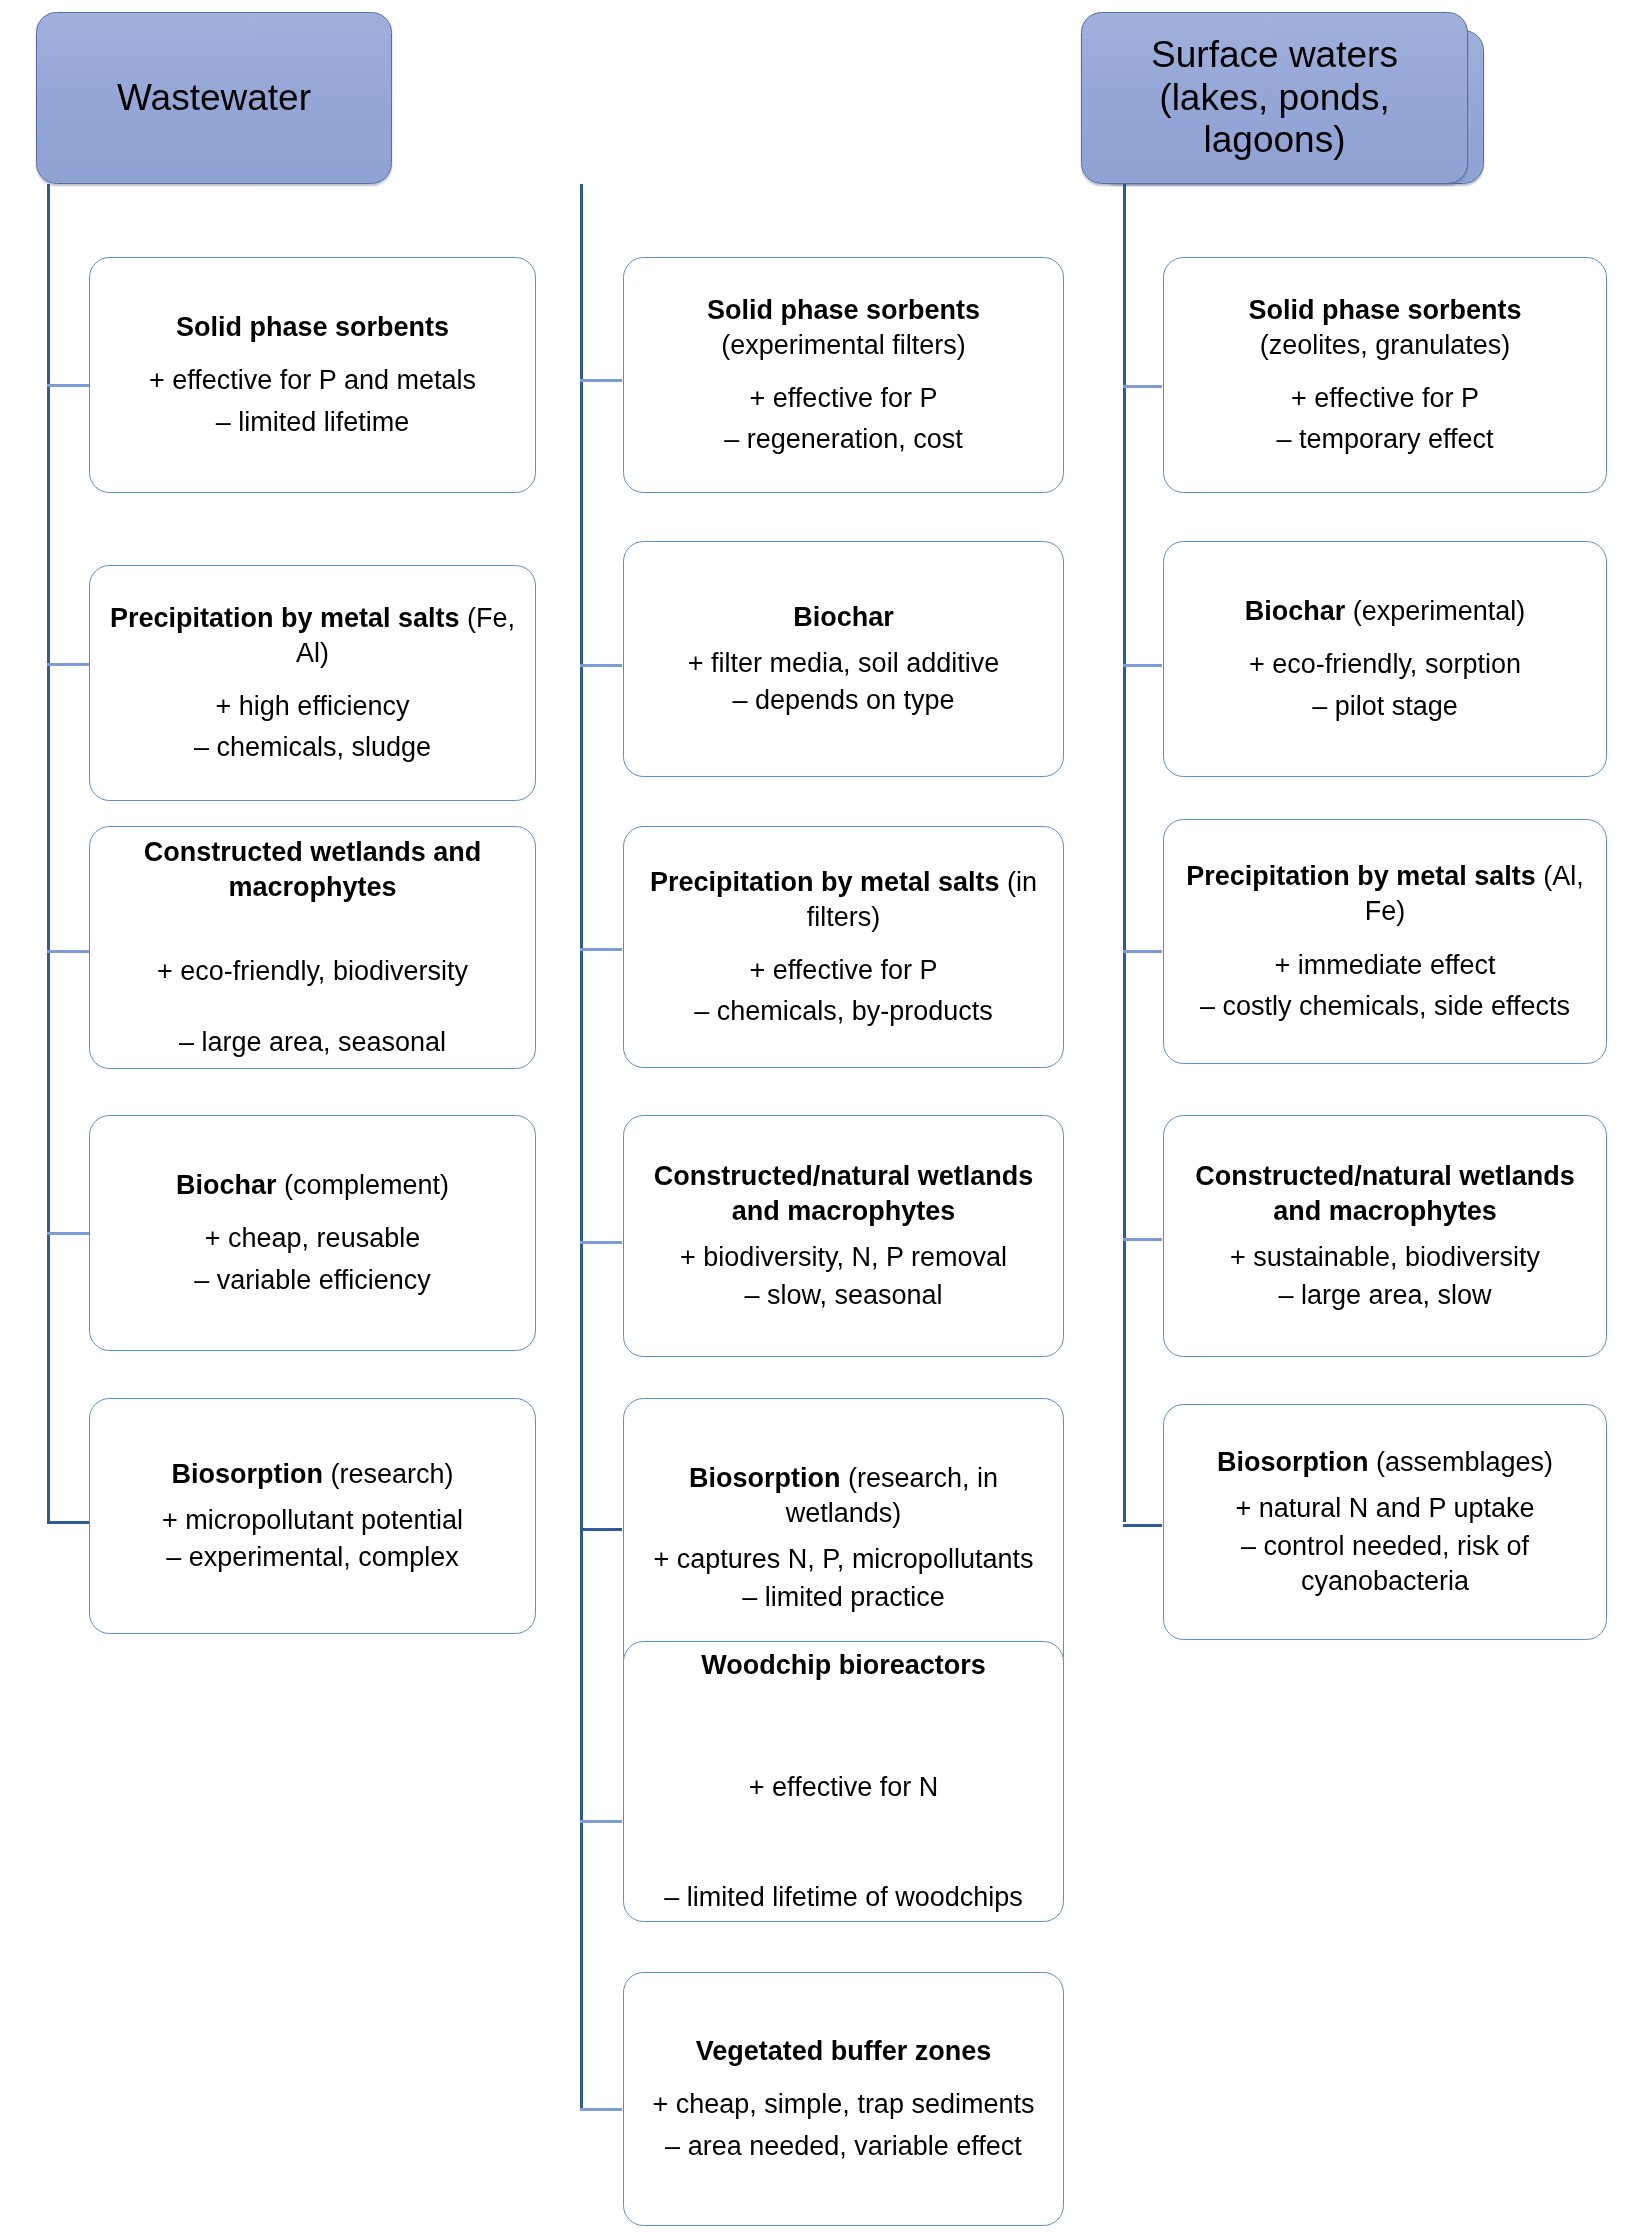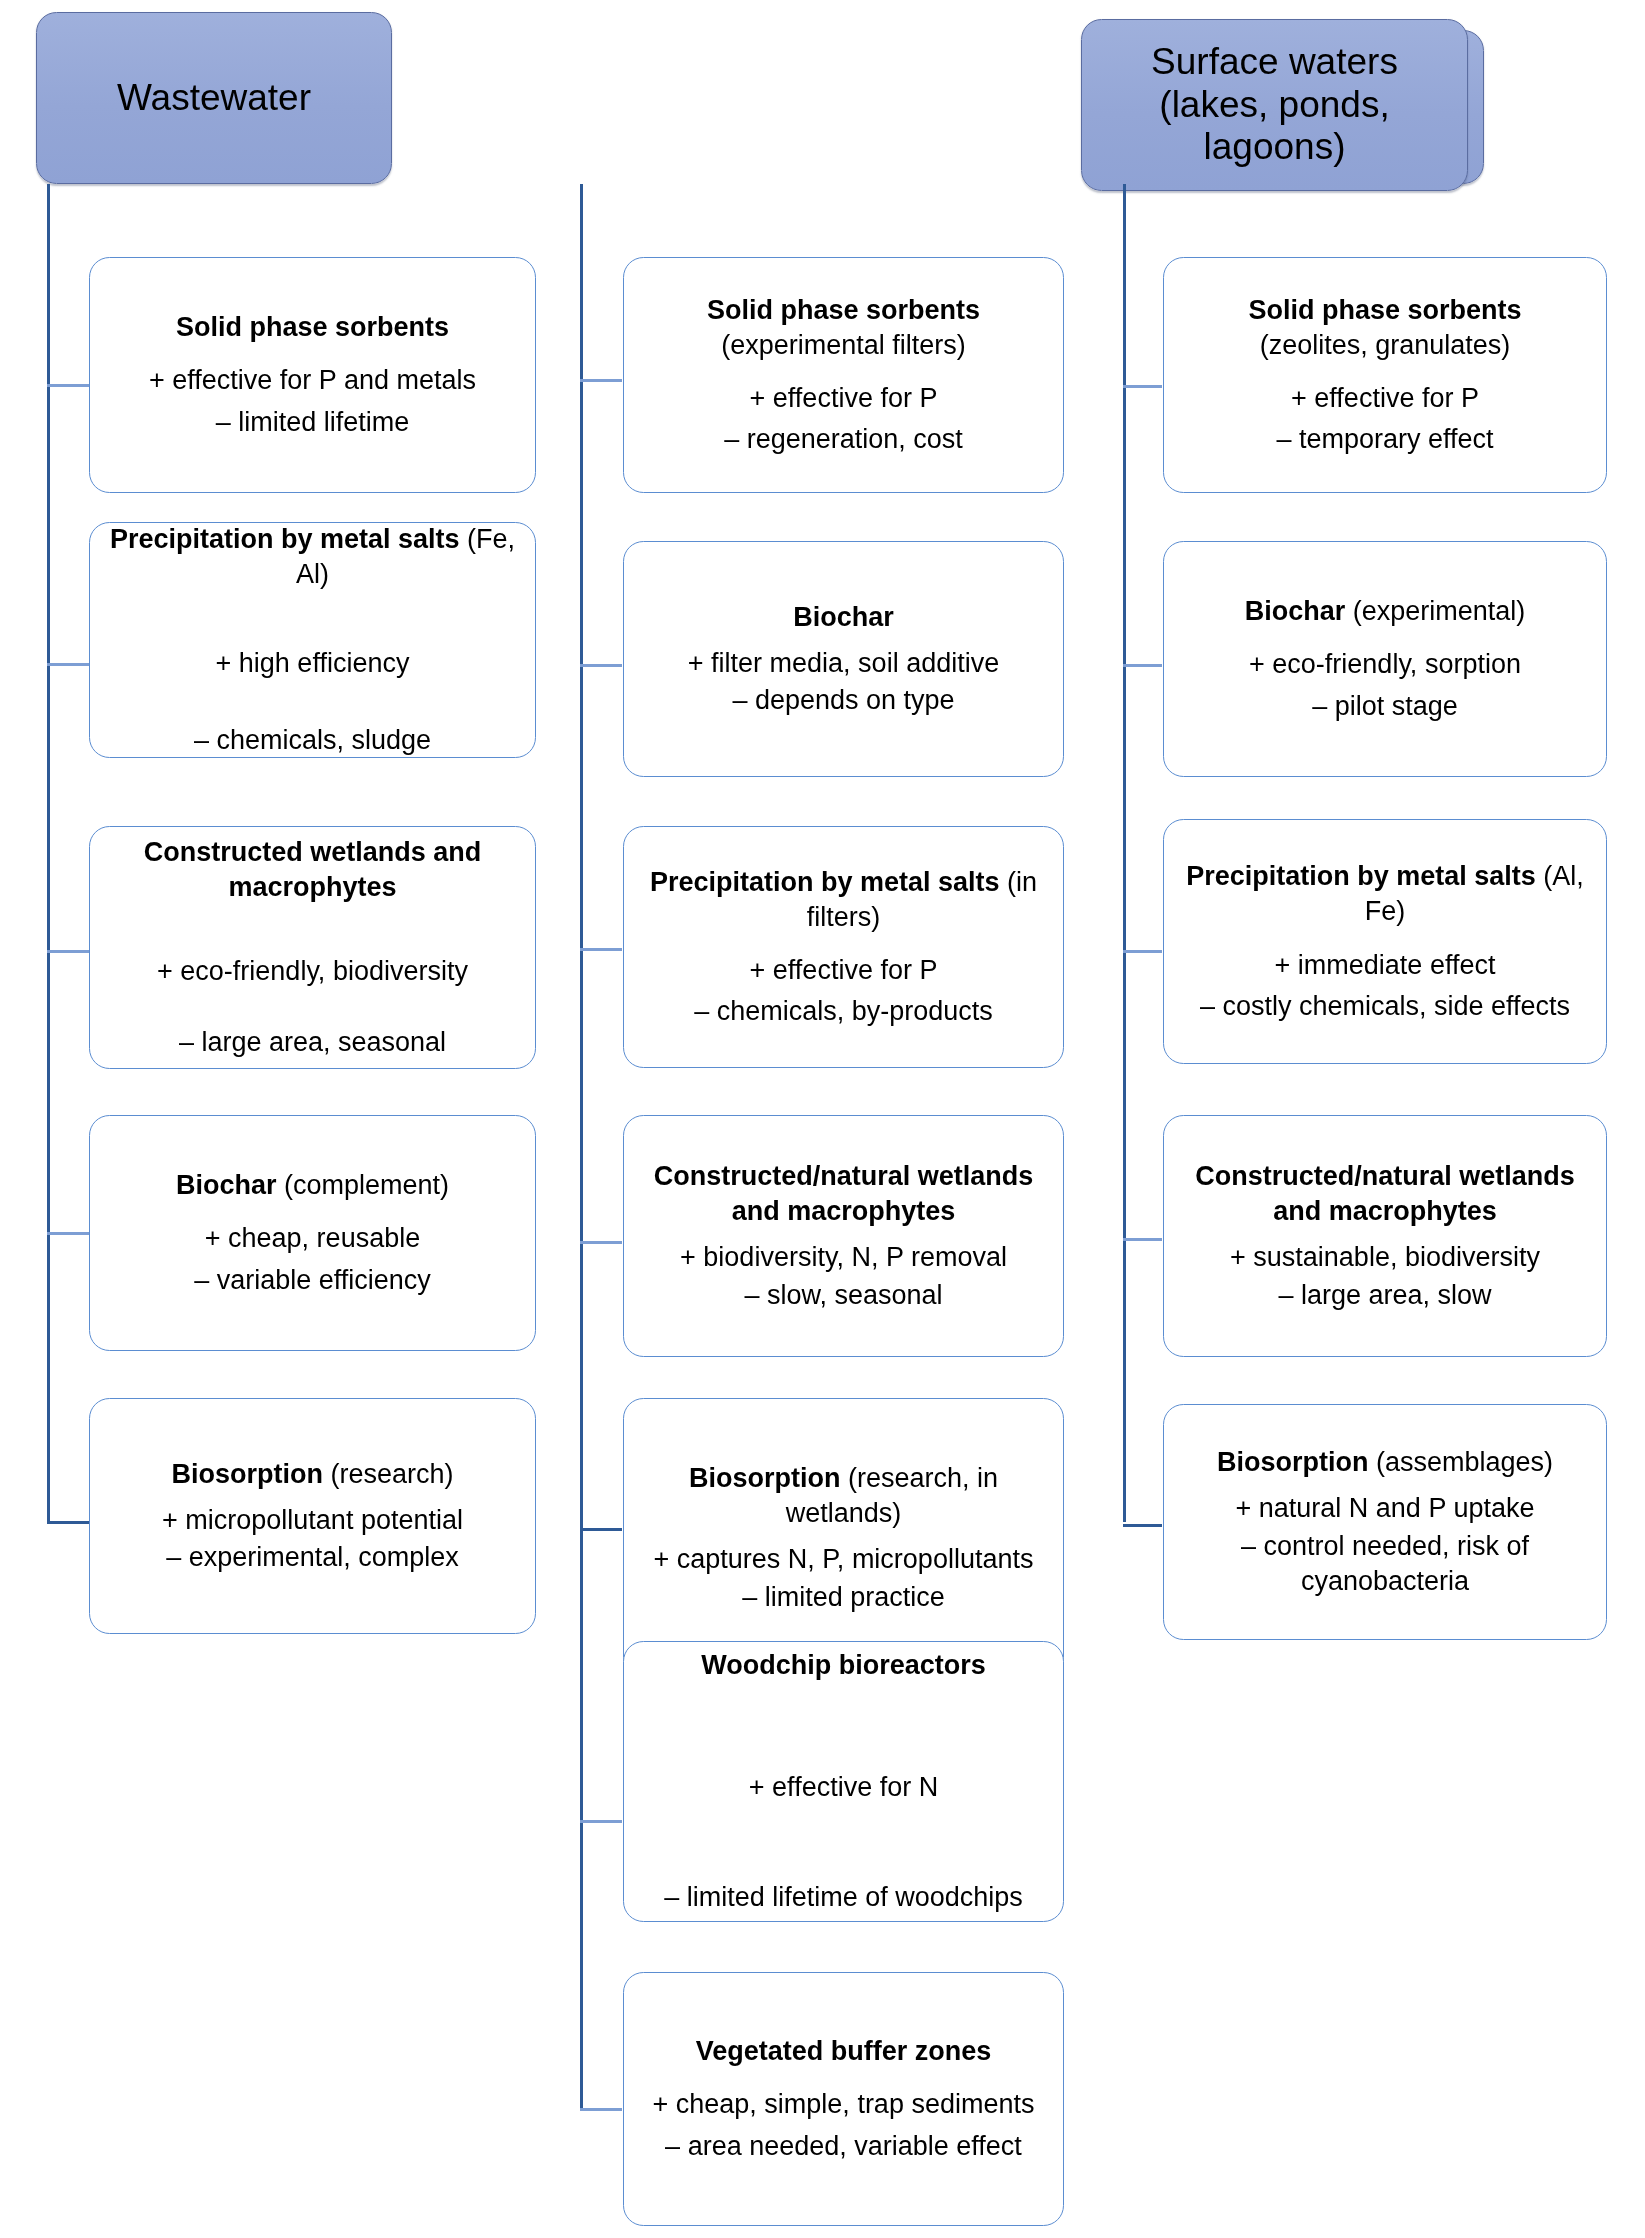--- a/index.html
+++ b/index.html
@@ -42,21 +42,21 @@
     justify-content: center;
     text-align: center;
     color: #000000;
     font-size: 37px;
     line-height: 1.16;
     padding: 4.8px 11px;
     box-shadow: 0 1.2px 1.8px rgba(70,80,110,0.35);
   }
   .src-1 { left: 36px;   top: 12px;  width: 356px;  height: 172px; }
   .src-2 { left: 553px;  top: 30px;  width: 387px;  height: 154px; }
-  .src-3 { left: 1081px; top: 19px;  width: 387px;  height: 172px; }
+  .src-3 { left: 1081px; top: 12px;  width: 387px;  height: 172px; }
 
   
   .card {
     position: absolute;
     box-sizing: border-box;
     border: 1.8px solid #5b8dd1;
     border-radius: 20.5px;
     background: #ffffff;
     display: flex;
     flex-direction: column;
@@ -115,21 +115,21 @@
     <div class="branch" style="left:47px; top:950px; width:43px;"></div>
     <div class="branch" style="left:47px; top:1232px; width:43px;"></div>
     <div class="branch dark" style="left:47px; top:1521px; width:43px;"></div>
 
     <div class="card" style="left:89px; top:257px; width:447px; height:236px;">
       <div class="title"><span>Solid phase sorbents</span><span class="note"></span></div>
       <div class="pro">+ effective for P and metals</div>
       <div class="con">– limited lifetime</div>
     </div>
 
-    <div class="card" style="left:89px; top:522px; width:447px; height:236px;gap:36px;">
+    <div class="card" style="left:89px; top:565px; width:447px; height:236px;">
       <div class="title"><span>Precipitation by metal salts</span><span class="note"> (Fe, Al)</span></div>
       <div class="pro">+ high efficiency</div>
       <div class="con">– chemicals, sludge</div>
     </div>
 
     <div class="card" style="left:89px; top:826px; width:447px; height:243px;gap:30px;">
       <div class="title"><span>Constructed wetlands and macrophytes</span><span class="note"></span></div>
       <div class="pro">+ eco-friendly, biodiversity</div>
       <div class="con">– large area, seasonal</div>
     </div>

